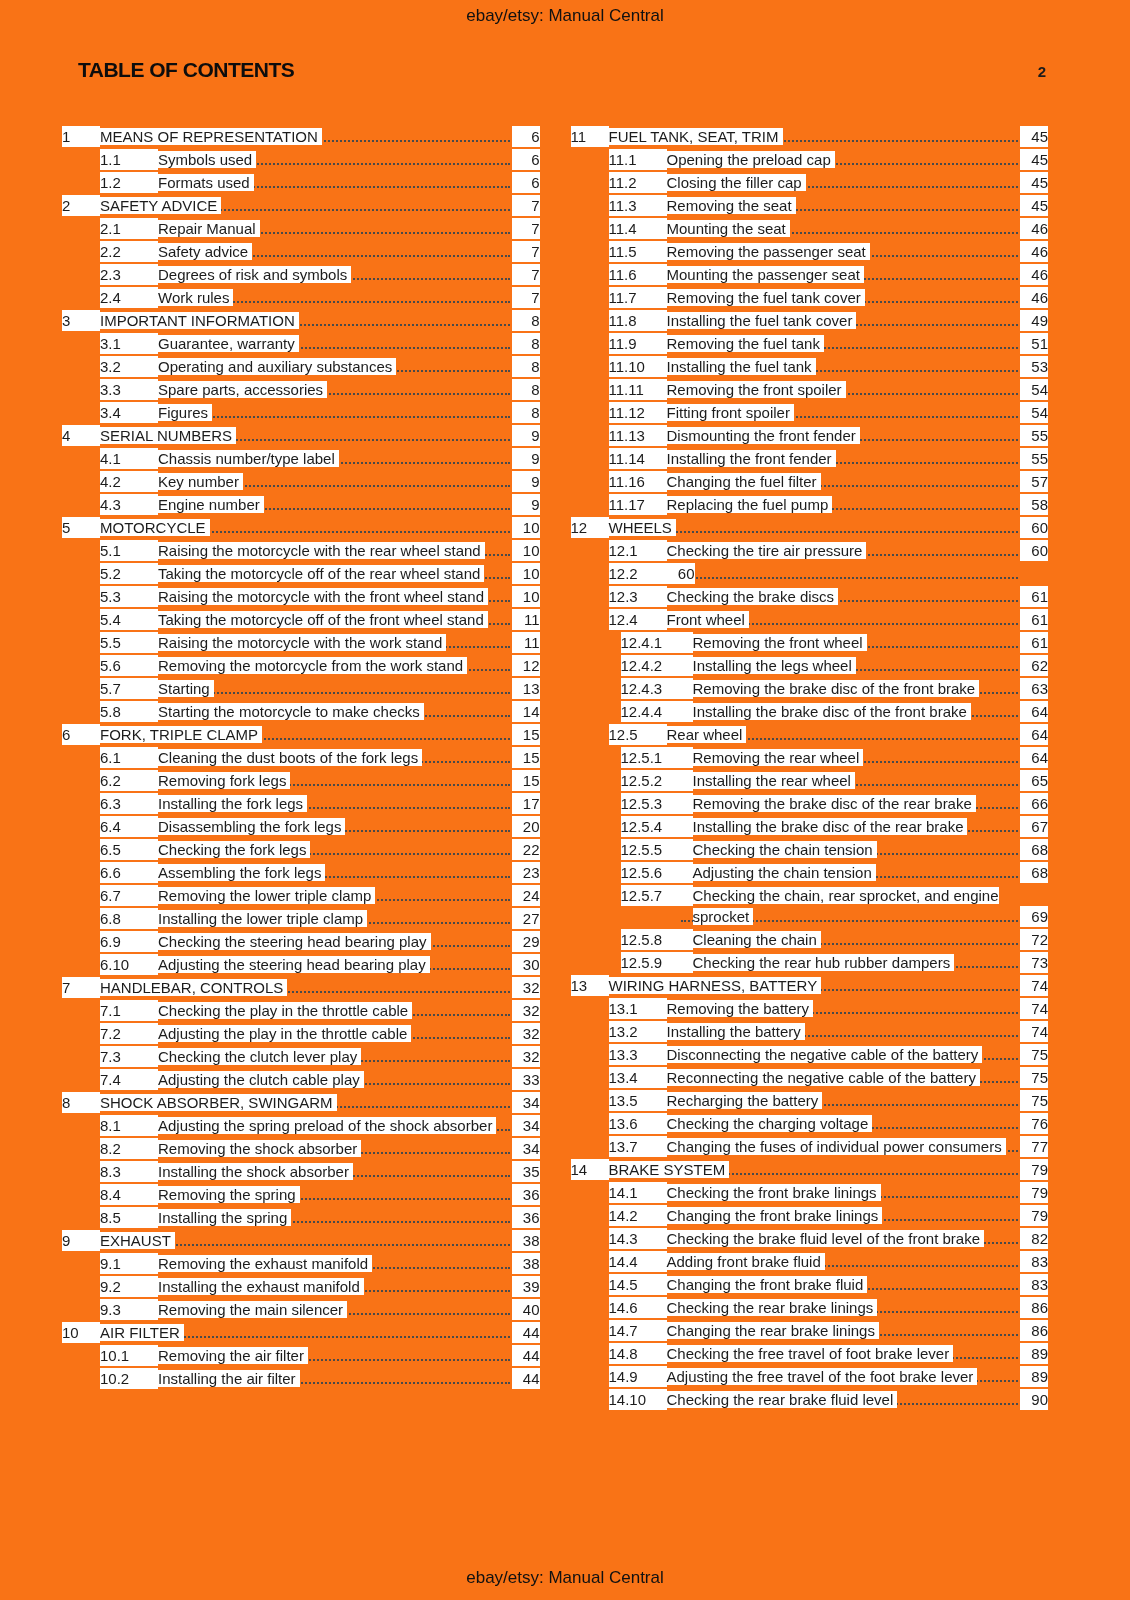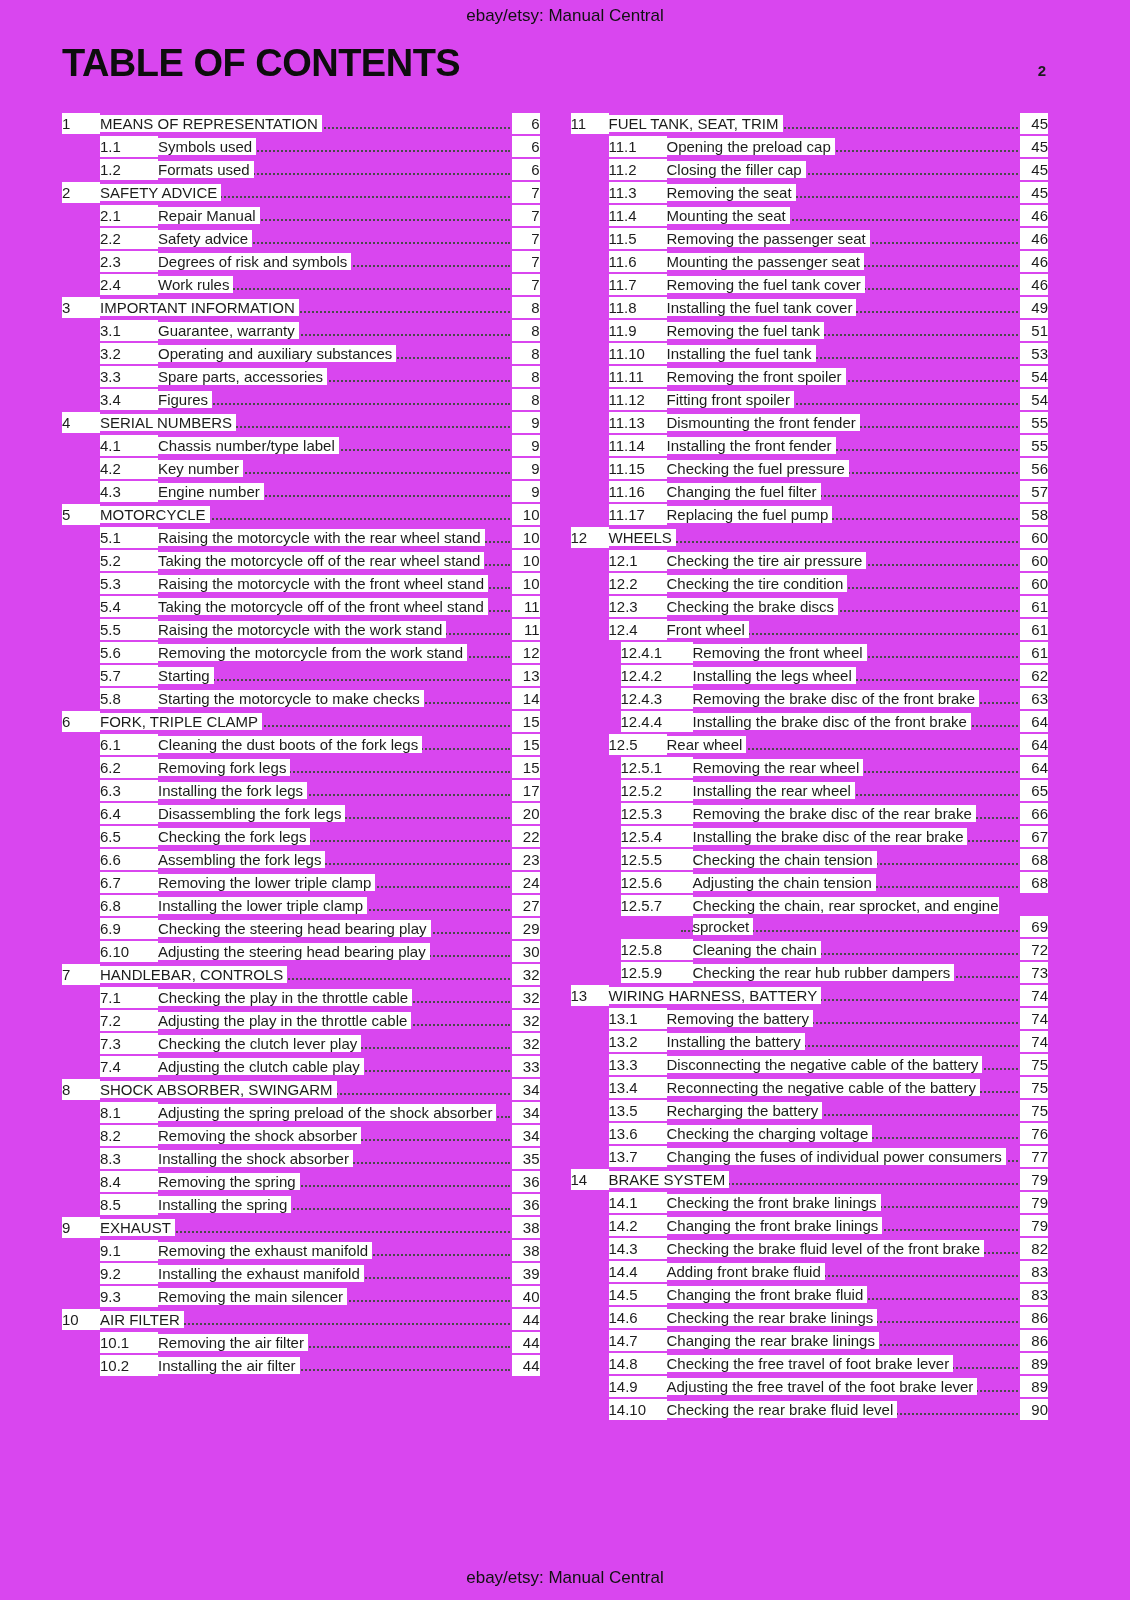--- a/index.html
+++ b/index.html
@@ -1,24 +1,24 @@
 <!DOCTYPE html>
 <html><head>
 <meta charset="utf-8">
 <style>
   html,body { margin:0; padding:0; background:#ffffff; }
   .page {
-    width:1130px; height:1600px; position:relative; background:#d946ef;
+    width:1130px; height:1600px; position:relative; background:#f97316;
     font-family:"Liberation Sans","DejaVu Sans",sans-serif; color:#1c1c1c;
     overflow:hidden; box-sizing:border-box;
   }
   .banner { text-align:center; padding-top:6px; font-size:17px; color:#111; }
   .page-footer { position:absolute; bottom:12px; left:0; width:100%; text-align:center; font-size:17px; color:#111; }
   .title-row { display:flex; justify-content:space-between; align-items:baseline; margin:16px 84px 0 62px; }
-  .page-title { font-size:38px; font-weight:700; letter-spacing:-0.5px; margin:0; color:#0d0d0d; }
+  .page-title { font-size:21px; font-weight:700; letter-spacing:-0.5px; margin:16px; color:#0d0d0d; }
   .pageno { font-size:15px; font-weight:700; }
   .content { display:flex; gap:31px; margin:28px 82px 0 62px; }
   .col { flex:1 1 0; min-width:0; }
   .toc-row { position:relative; display:flex; align-items:flex-start; font-size:15px; line-height:21px; margin-bottom:2px; }
   .leader { position:absolute; bottom:5px; right:30px; height:0; border-bottom:2px dotted #4a4a4a; }
   .lvl1 .leader { left:38px; }
   .lvl2 .leader { left:96px; }
   .lvl3 .leader { left:110px; }
   .toc-num { flex:0 0 auto; position:relative; background:#fff; }
   .lvl1 .toc-num { width:38px; }
@@ -459,26 +459,20 @@
           <span class="toc-page">55</span>
         </div>
         <div class="toc-row lvl2">
           <span class="leader"></span>
           <span class="toc-num">11.14</span>
           <span class="toc-title"><span class="t">Installing the front fender</span></span>
           <span class="toc-page">55</span>
         </div>
         <div class="toc-row lvl2">
           <span class="leader"></span>
-          <span class="toc-num">11.15</span>
-          <span class="toc-title"><span class="t">Checking the fuel pressure</span></span>
-          <span class="toc-page">56</span>
-        </div>
-        <div class="toc-row lvl2">
-          <span class="leader"></span>
           <span class="toc-num">11.16</span>
           <span class="toc-title"><span class="t">Changing the fuel filter</span></span>
           <span class="toc-page">57</span>
         </div>
         <div class="toc-row lvl2">
           <span class="leader"></span>
           <span class="toc-num">11.17</span>
           <span class="toc-title"><span class="t">Replacing the fuel pump</span></span>
           <span class="toc-page">58</span>
         </div>
@@ -490,21 +484,20 @@
         </div>
         <div class="toc-row lvl2">
           <span class="leader"></span>
           <span class="toc-num">12.1</span>
           <span class="toc-title"><span class="t">Checking the tire air pressure</span></span>
           <span class="toc-page">60</span>
         </div>
         <div class="toc-row lvl2">
           <span class="leader"></span>
           <span class="toc-num">12.2</span>
-          <span class="toc-title"><span class="t">Checking the tire condition</span></span>
           <span class="toc-page">60</span>
         </div>
         <div class="toc-row lvl2">
           <span class="leader"></span>
           <span class="toc-num">12.3</span>
           <span class="toc-title"><span class="t">Checking the brake discs</span></span>
           <span class="toc-page">61</span>
         </div>
         <div class="toc-row lvl2">
           <span class="leader"></span>

